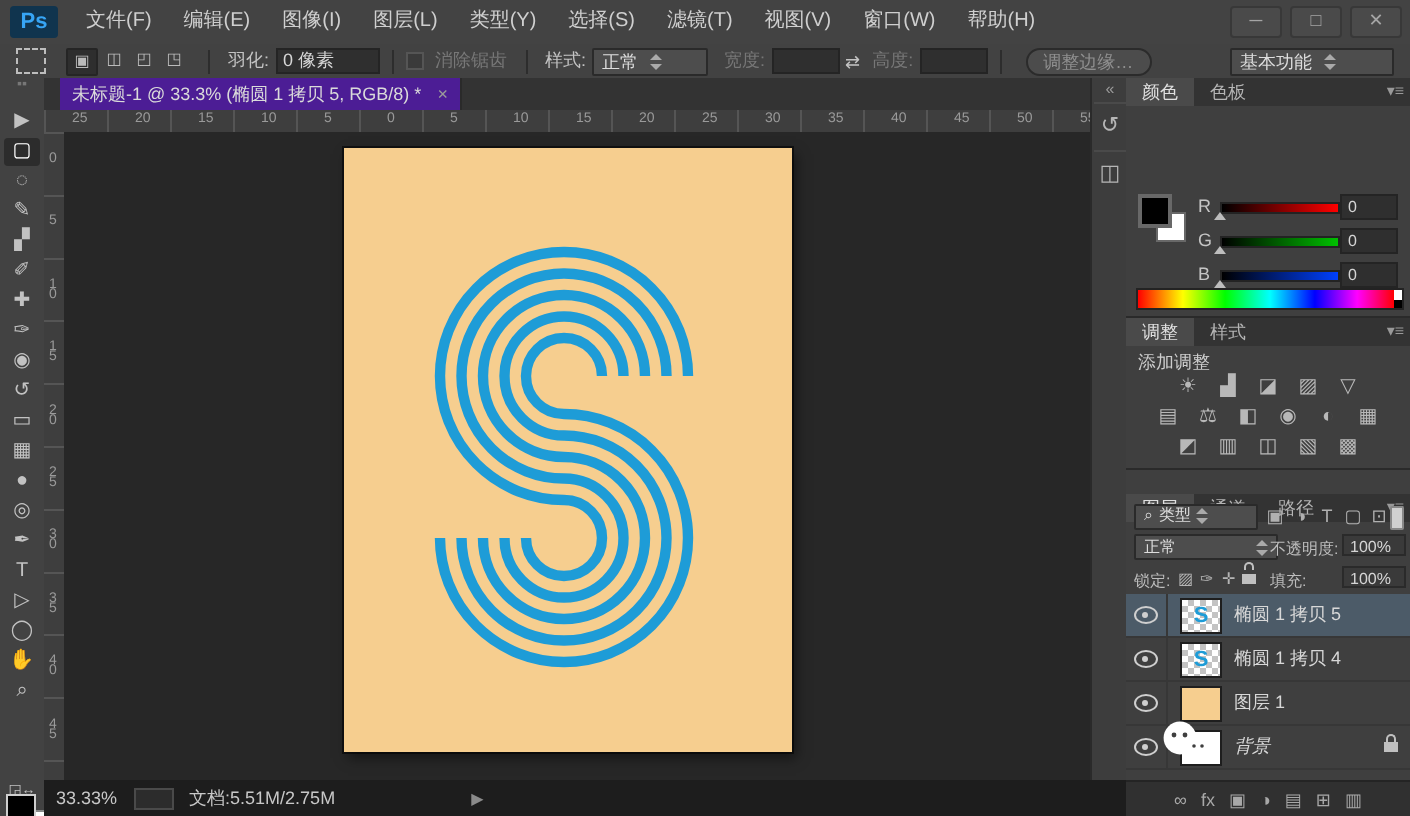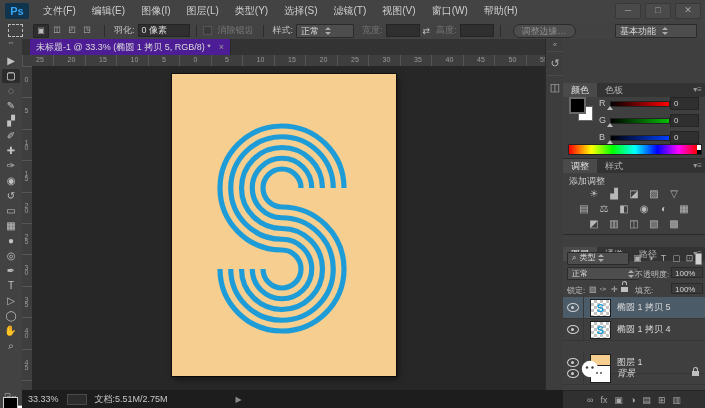--- a/index.html
+++ b/index.html
@@ -275,21 +275,21 @@
   <div id="dock" class="abs">
     <div id="dock-expand" class="abs">«</div>
     <div id="dock-btns">
         <div class="dock-btn" style="position: absolute; top: 12px;">↺</div>
         <div class="dock-btn" style="position: absolute; top: 36px;">◫</div>
       </div>
   </div>
 
   <div id="panels" class="abs">
 
-    <div class="tabrow" style="top:0;margin-top:44px;" id="color-tabs">
+    <div class="tabrow" style="top:0;" id="color-tabs">
         <div class="ptab active">颜色</div>
         <div class="ptab">色板</div>
         <div class="pmenu" style="position: absolute;">▾≡</div>
       </div>
     <div id="fgbg" class="abs">
         <div class="f"></div>
         <div class="b"></div>
       </div>
     <div id="channels">
         <div class="ch-row abs" style="top: 58px; left: 36px; position: absolute;">
@@ -394,21 +394,21 @@
         </div>
         <div class="layer-row" style="top: 280px;">
           <div class="eye-cell">
             <div class="eye"></div>
           </div>
           <div class="thumb checker">
             <div class="s-mini" style="color: rgb(30, 156, 215);">S</div>
           </div>
           <div class="layer-name">椭圆 1 拷贝 4</div>
         </div>
-        <div class="layer-row" style="top: 313px; text-align: right;">
+        <div class="layer-row" style="top: 302px; text-align: right;">
           <div class="eye-cell">
             <div class="eye"></div>
           </div>
           <div class="thumb" style="background: rgb(246, 206, 143);"></div>
           <div class="layer-name">图层 1</div>
         </div>
         <div class="layer-row" style="top: 324px;">
           <div class="eye-cell">
             <div class="eye"></div>
           </div>

